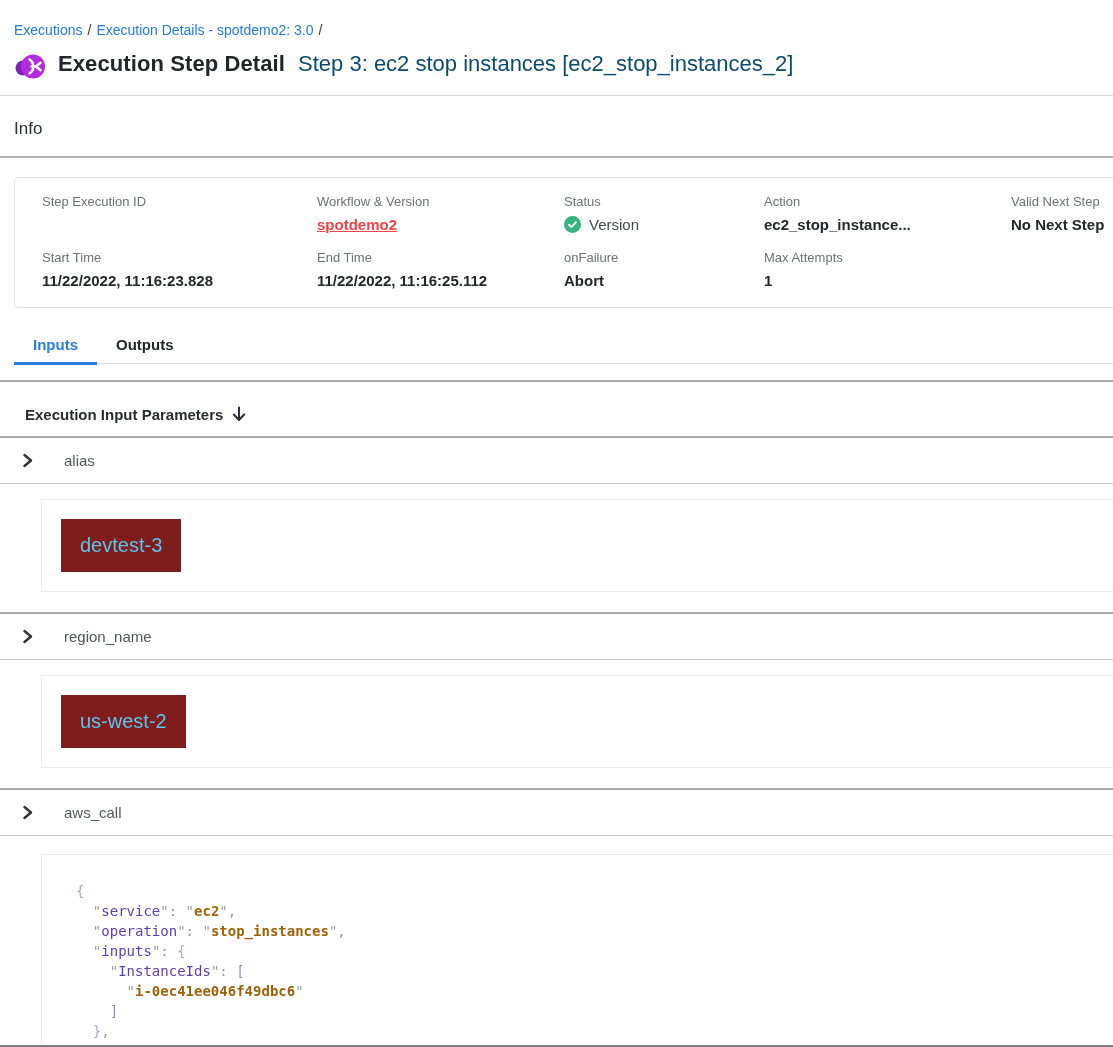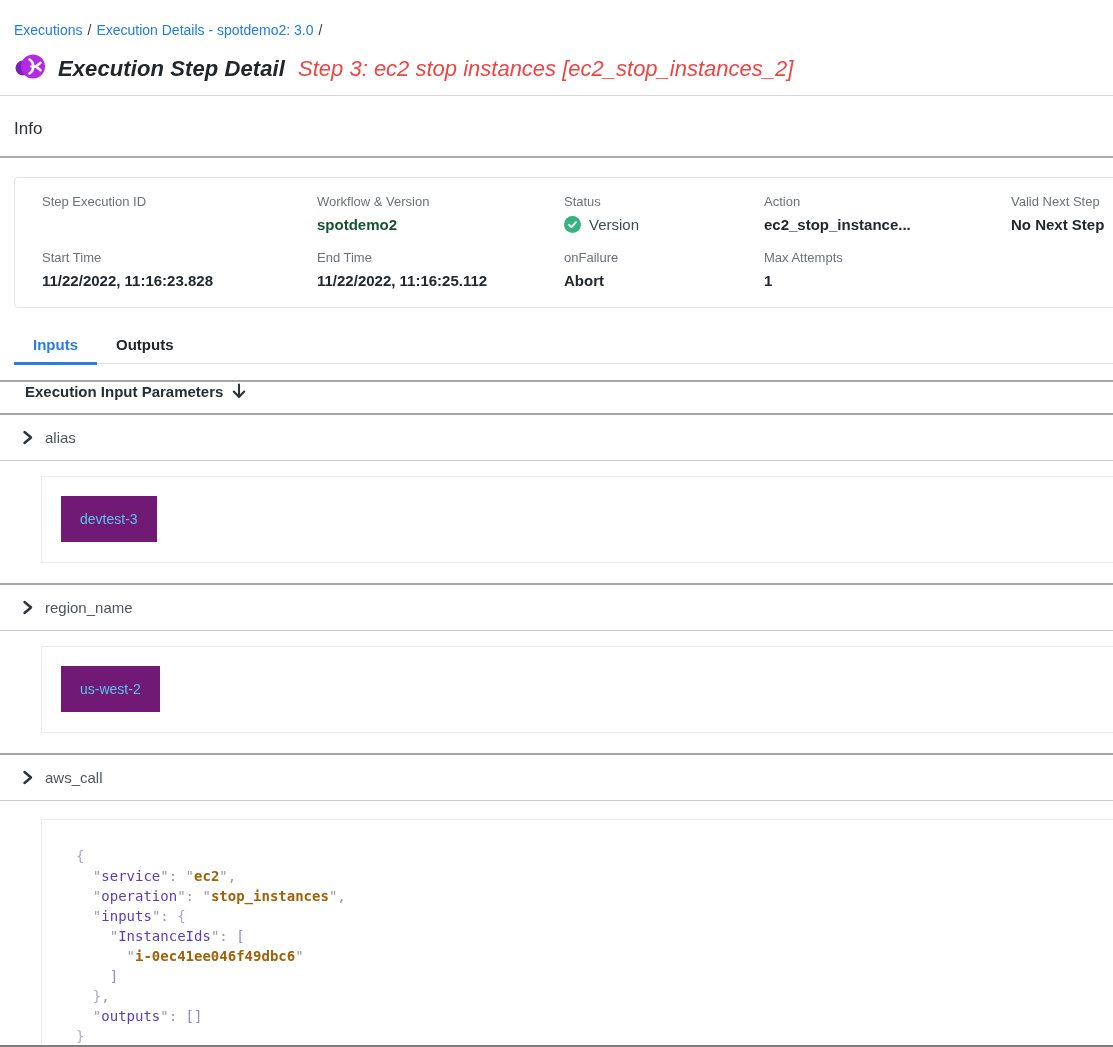--- a/index.html
+++ b/index.html
@@ -11,76 +11,76 @@
     position: relative;
     overflow: hidden;
   }
 
   
   .breadcrumb { padding: 22px 0 0 14px; font-size: 14px; color: #33383d; }
   .breadcrumb a { color: #1e7ce2; text-decoration: none; cursor: pointer; }
   .breadcrumb .sep { color: #33383d; margin: 0 5px; }
 
   
-  .page-header { display: flex; align-items: flex-end; gap: 13px; margin: 13px 0 0 14px; font-style: italic; }
+  .page-header { display: flex; align-items: flex-start; gap: 13px; margin: 13px 0 0 14px; }
   .logo { width: 31px; height: 31px; flex: 0 0 auto; }
   .page-title { font-size: 22px; font-weight: 700; color: #20262c; letter-spacing: .1px; }
-  .page-subtitle { font-size: 22px; font-weight: 400; color: #ef4444; }
+  .page-subtitle { font-size: 22px; font-weight: 400; color: #0c4a6e; }
   .divider-title { border: none; border-top: 1px solid #d8d8d8; margin-top: 13px; }
 
   
   .info-heading { margin: 23px 0 17px 14px; font-size: 17px; color: #2b3137; font-weight: 400; }
   .divider-info { border: none; border-top: 2px solid #aeaeae; margin-top: 9px; }
 
   .info-card {
     margin: 19px -6px 0 14px;
     border: 1px solid #e3e3e3;
     border-radius: 4px;
     padding: 16px 0 18px 27px;
     display: grid;
     grid-template-columns: 275px 247px 200px 247px 1fr;
     row-gap: 17px;
   }
   .field .label { font-size: 13px; color: #6b7177; margin-bottom: 7px; }
   .field .value { font-size: 15px; font-weight: 600; color: #21282e; }
-  .field .value.link { color: #14532d; cursor: pointer; }
+  .field .value.link { color: #ef4444; cursor: pointer; text-decoration: underline; }
   .status-value { display: flex; align-items: center; gap: 8px; font-size: 15px; font-weight: 400; color: #3d4a52; }
   .status-icon { width: 17px; height: 17px; display: block; }
 
   
   .tabs { display: flex; margin: 24px 0 0 14px; border-bottom: 1px solid #e0e0e0; width: 1099px; }
   .tab { font-size: 15px; font-weight: 600; color: #21262b; padding: 4px 19px 9px 19px; cursor: pointer; border-bottom: 3px solid transparent; margin-bottom: -2px; }
   .tab.active { color: #2b7de0; border-bottom-color: #2b7de0; }
 
   .divider-med { border: none; border-top: 2px solid #a6a6a6; }
   .divider-light { border: none; border-top: 1px solid #cccccc; }
   .params-top { margin-top: 16px; }
 
   
-  .params-header { display: flex; align-items: center; gap: 7px; padding: 0 0 13px 25px; }
+  .params-header { display: flex; align-items: center; gap: 7px; padding: 23px 0 13px 25px; }
   .params-header .ph-label { font-size: 15px; font-weight: 600; color: #272d33; }
   .arrow-down { width: 18px; height: 18px; cursor: pointer; }
 
   
-  .section-row { display: flex; align-items: center; gap: 10px; height: 45px; padding-left: 20px; cursor: pointer; }
+  .section-row { display: flex; align-items: center; gap: 29px; height: 45px; padding-left: 20px; cursor: pointer; }
   .chev { width: 15px; height: 15px; display: block; }
   .section-label { font-size: 15px; color: #4e555b; }
 
   
   .panel {
     margin: 15px -2px 20px 41px;
     border: 1px solid #ececec;
     padding: 19px;
     min-height: 87px;
   }
   .chip {
     display: inline-block;
-    background: #701a75;
+    background: #7f1d1d;
     color: #5ac4ec;
-    font-size: 14px;
+    font-size: 20px;
     padding: 15px 19px;
   }
 
   
   .code-panel {
     margin: 18px -2px 0 41px;
     border: 1px solid #ececec;
     padding: 26px 20px 16px 34px;
     min-height: 243px;
   }

